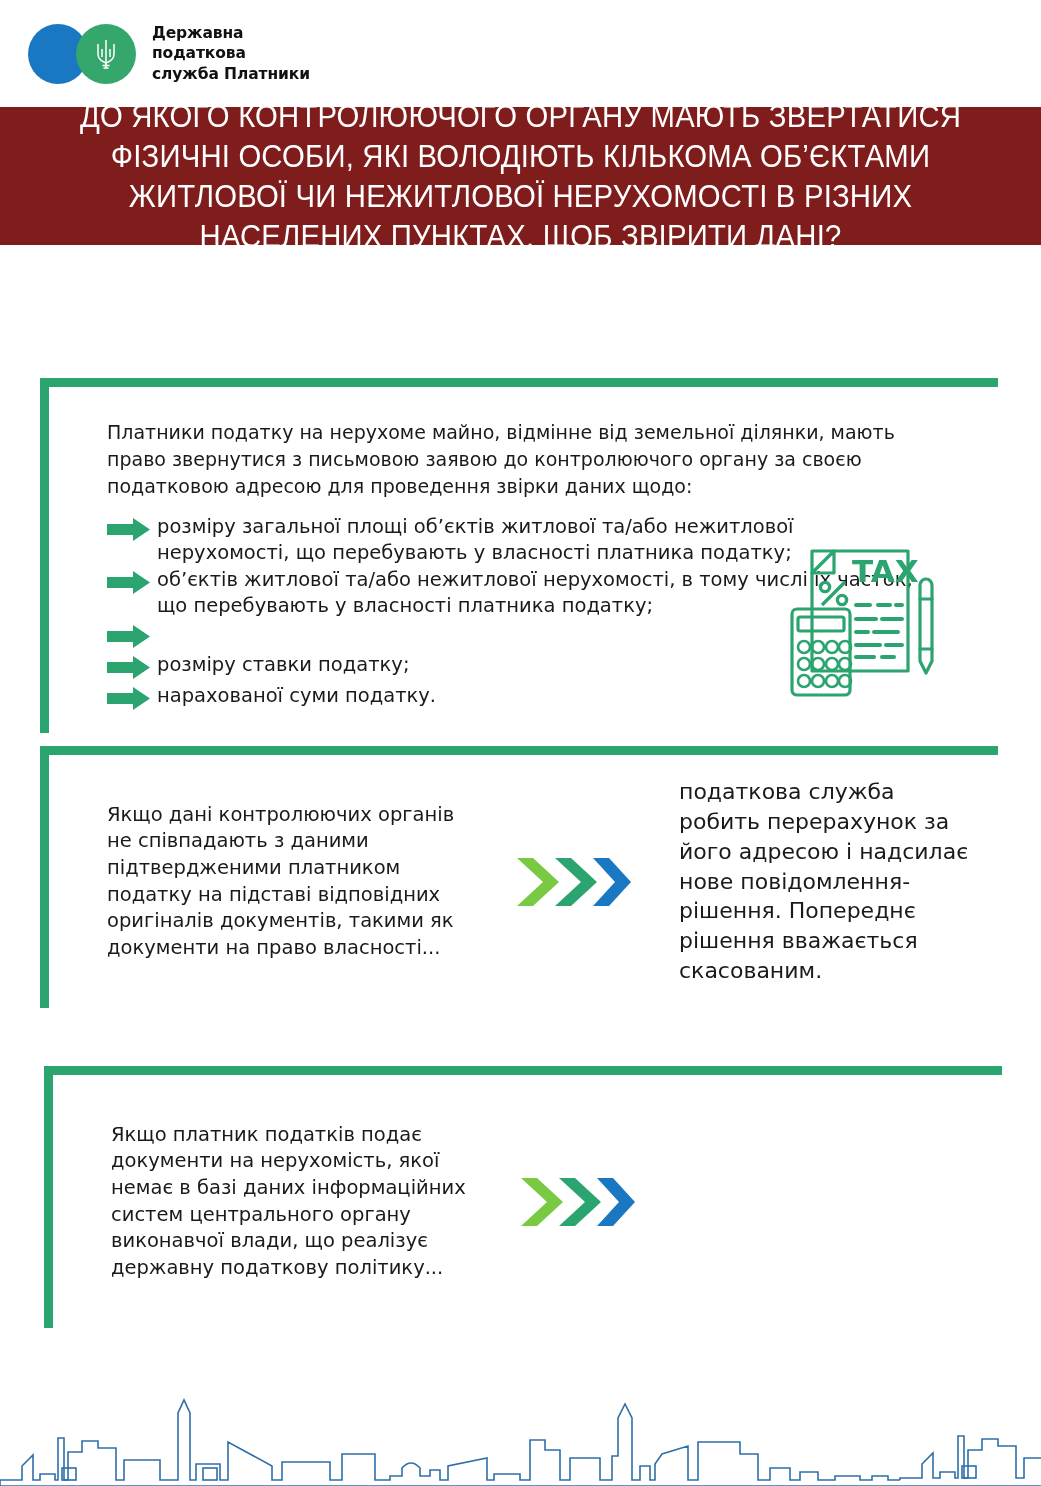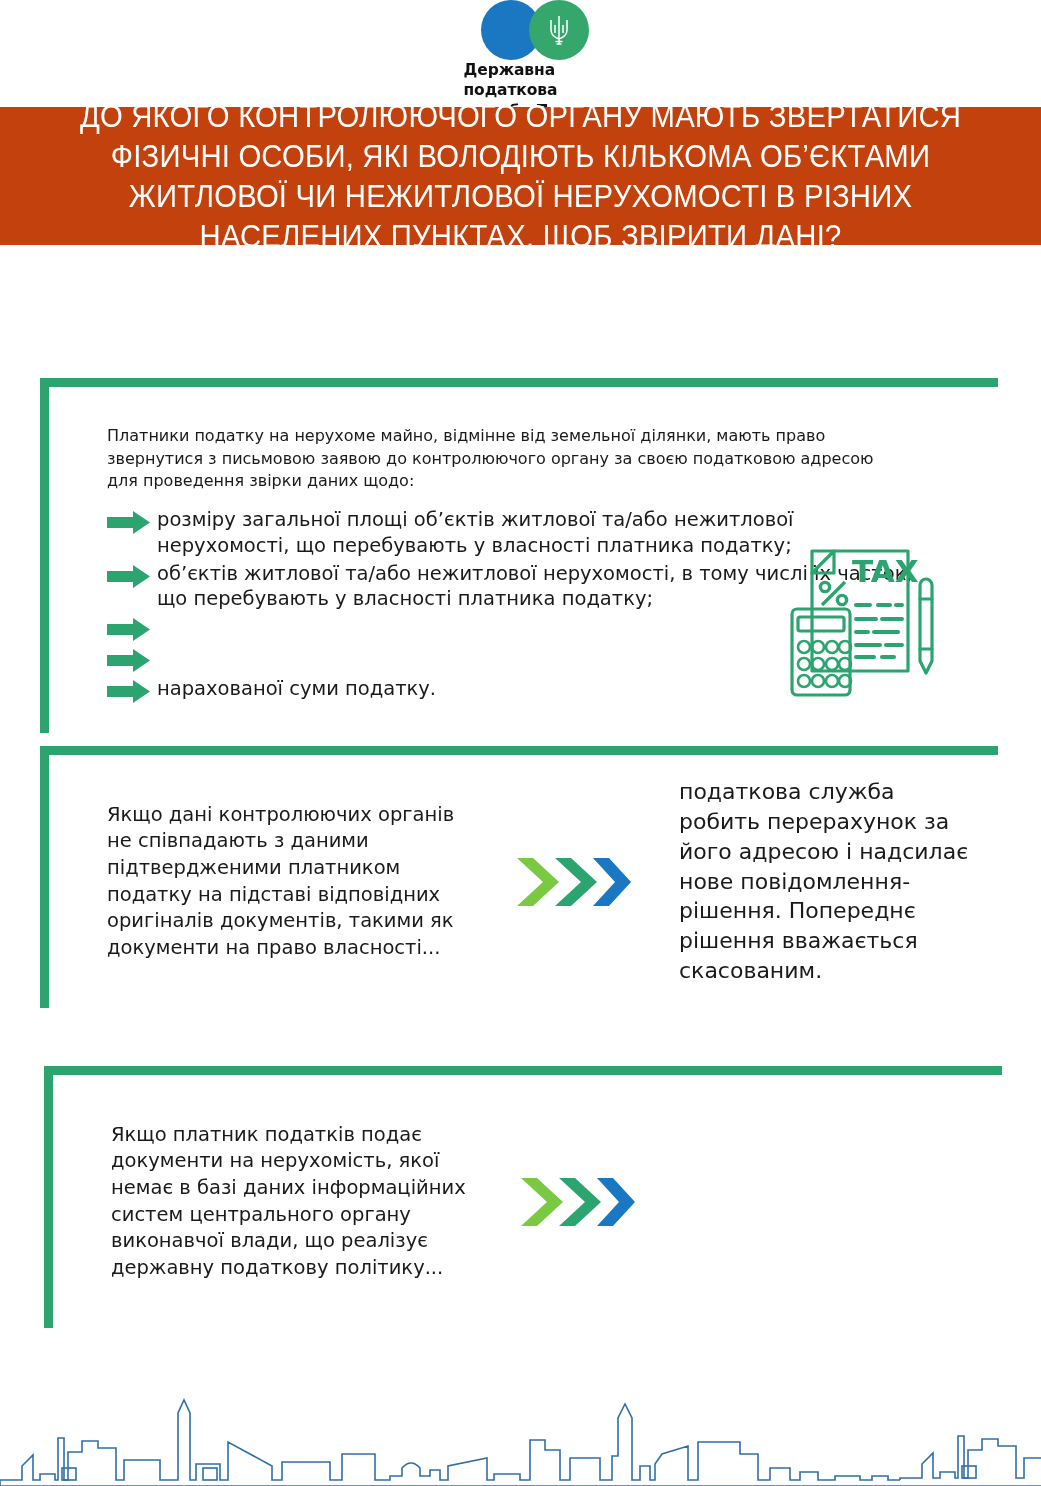--- a/index.html
+++ b/index.html
@@ -18,21 +18,20 @@
   
   .logo-bar {
     position: absolute;
     top: 0; left: 0;
     width: 1041px;
     height: 107px;
     display: flex;
     align-items: center;
     padding-left: 28px;
     box-sizing: border-box;
-    flex-direction: column;
   }
   .logo-marks {
     position: relative;
     width: 108px;
     height: 60px;
     flex: none;
   }
   .logo-circle-blue {
     position: absolute;
     left: 0; top: 0;
@@ -59,21 +58,21 @@
     letter-spacing: -0.1px;
   }
   .logo-text div { white-space: nowrap; }
 
   
   .banner {
     position: absolute;
     top: 107px; left: 0;
     width: 1041px;
     height: 138px;
-    background: #c2410c;
+    background: #7f1d1d;
     display: flex;
     align-items: center;
     justify-content: center;
     box-sizing: border-box;
     padding: 0 20px;
   }
   .banner-title {
     color: #ffffff;
     font-family: "Liberation Sans", sans-serif;
     font-size: 31.5px;
@@ -97,24 +96,24 @@
   #card-3 { left: 44px; top: 1066px; width: 958px; height: 262px; }
 
   .card-body {
     position: relative;
     height: 100%;
     padding: 28px 20px 0 58px;
     box-sizing: border-box;
   }
 
   .intro-para {
-    font-size: 16px;
+    font-size: 19px;
     line-height: 1.42;
     color: #1a1a1a;
-    margin: 10px 0 14px 0;
+    margin: 4px 0 14px 0;
     max-width: 800px;
   }
 
   .bullet-list { margin: 0; padding: 0; list-style: none; }
   .bullet-item {
     display: flex;
     align-items: flex-start;
     margin-bottom: 2px;
   }
   .arrow-bullet {
@@ -227,20 +226,21 @@
       </li>
       <li class="bullet-item">
         <svg class="arrow-bullet" viewBox="0 0 44 27">
           <path d="M0 8 H26 V2 L43 13.5 L26 25 V19 H0 Z" fill="#2ba470"></path>
         </svg>
       </li>
       <li class="bullet-item">
         <svg class="arrow-bullet" viewBox="0 0 44 27">
           <path d="M0 8 H26 V2 L43 13.5 L26 25 V19 H0 Z" fill="#2ba470"></path>
         </svg>
+        <span class="bullet-text">розміру ставки податку;</span>
       </li>
       <li class="bullet-item">
         <svg class="arrow-bullet" viewBox="0 0 44 27">
           <path d="M0 8 H26 V2 L43 13.5 L26 25 V19 H0 Z" fill="#2ba470"></path>
         </svg>
         <span class="bullet-text">нарахованої суми податку.</span>
       </li>
     </ul>
 
     <svg class="tax-illustration" viewBox="0 0 190 165">

